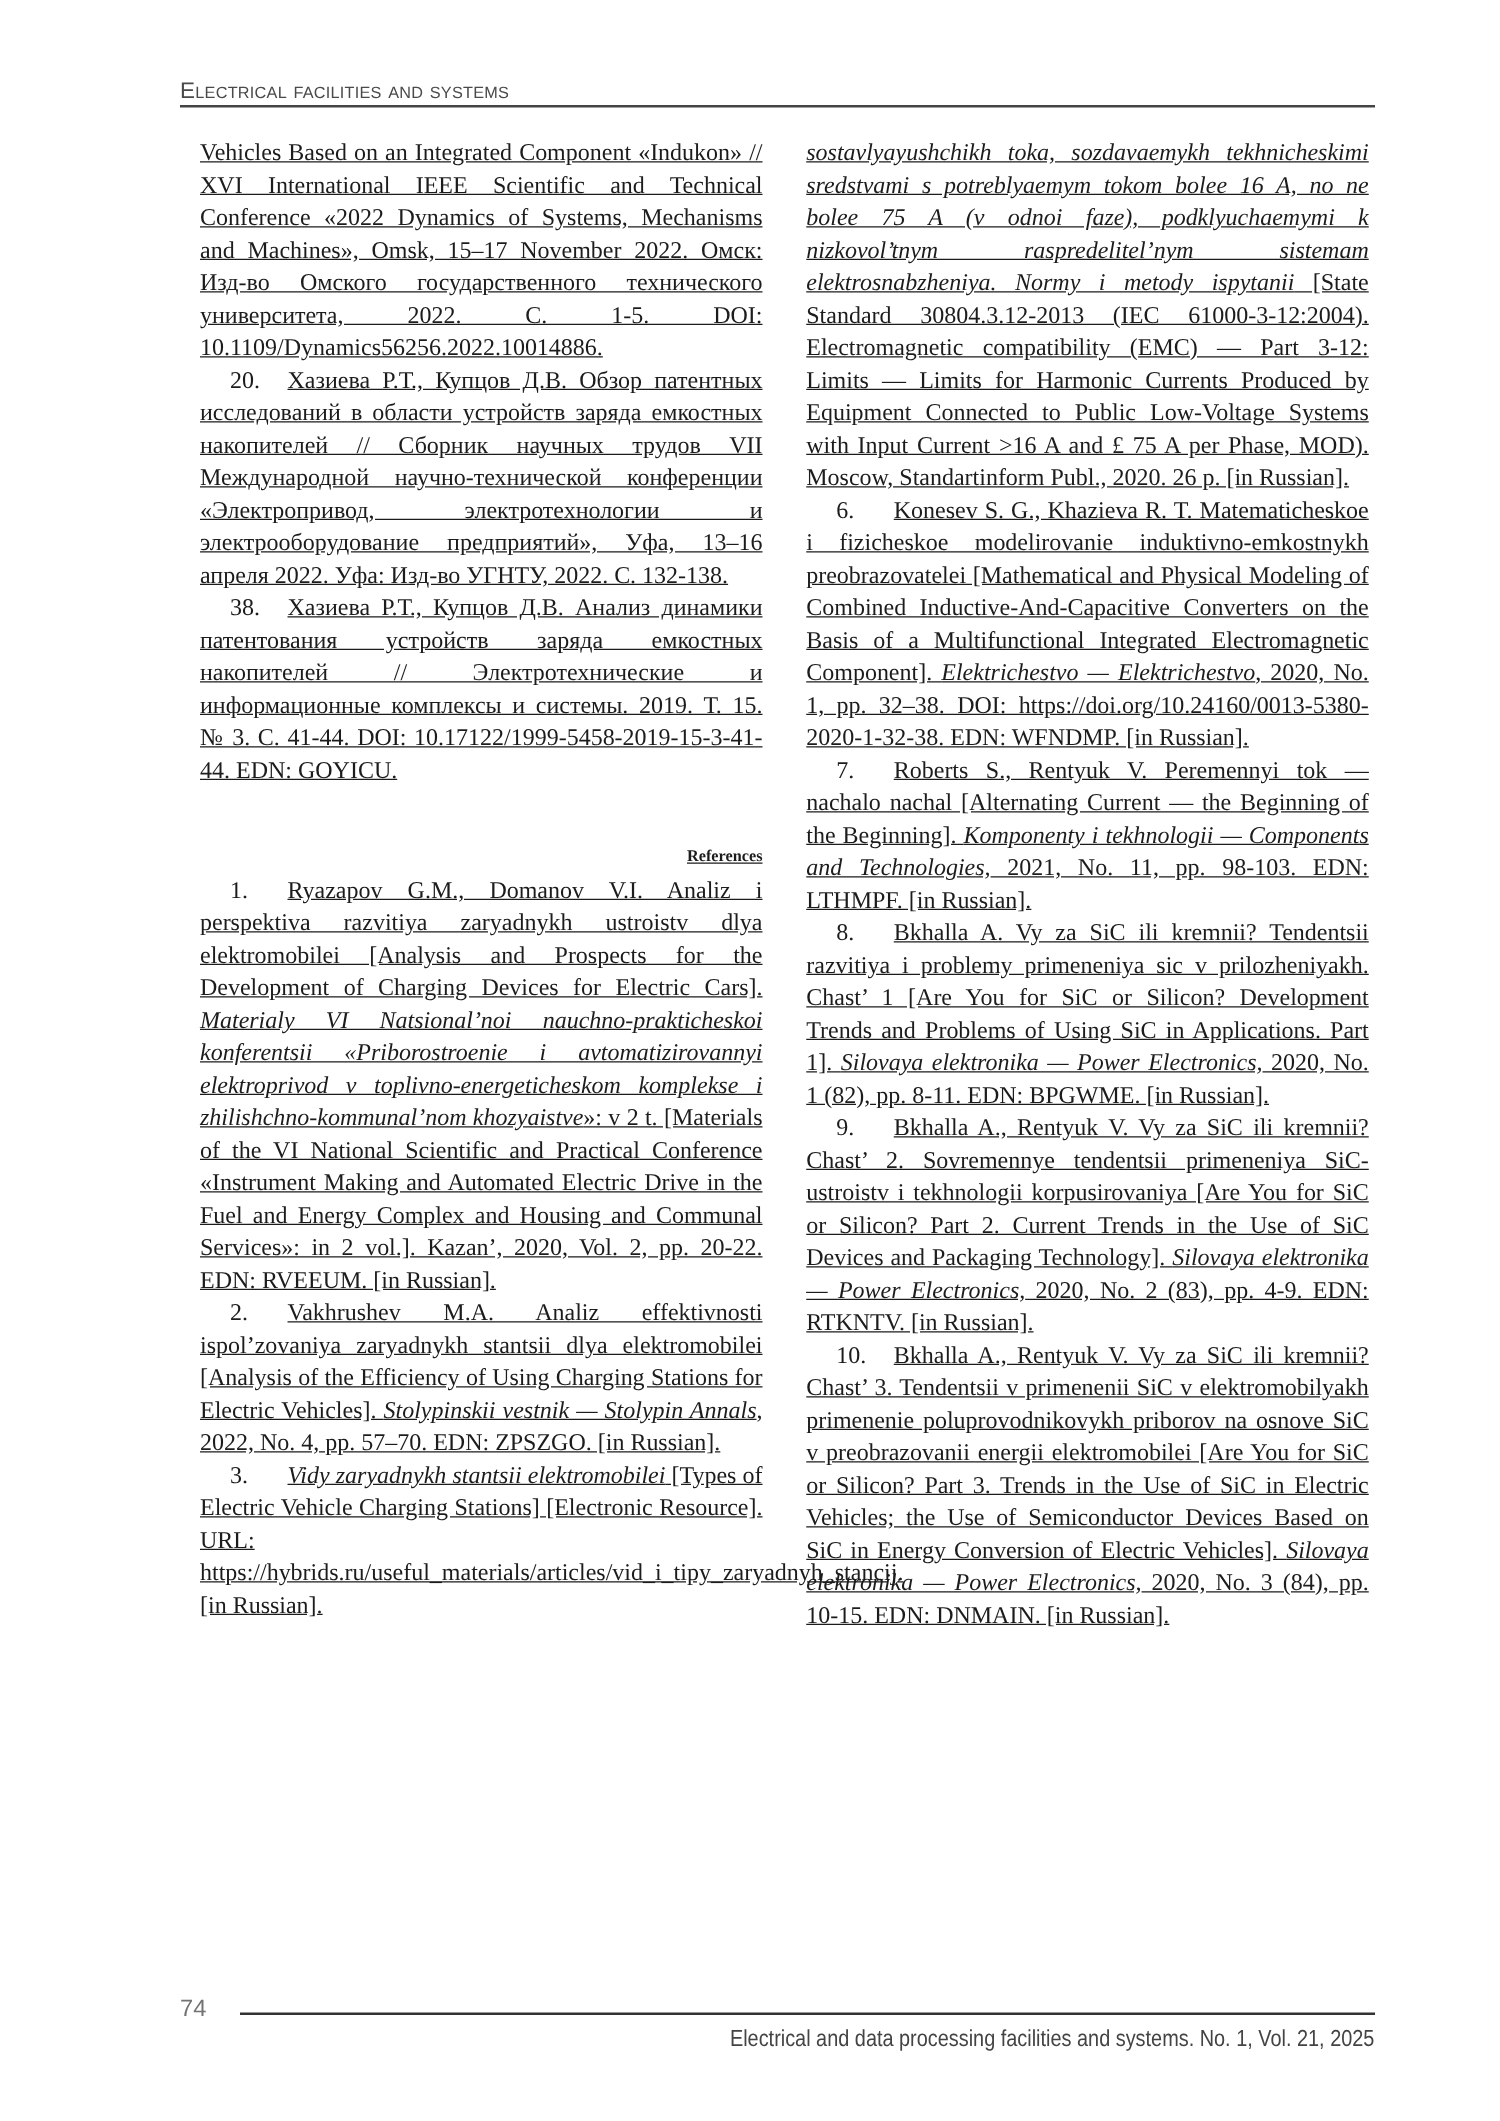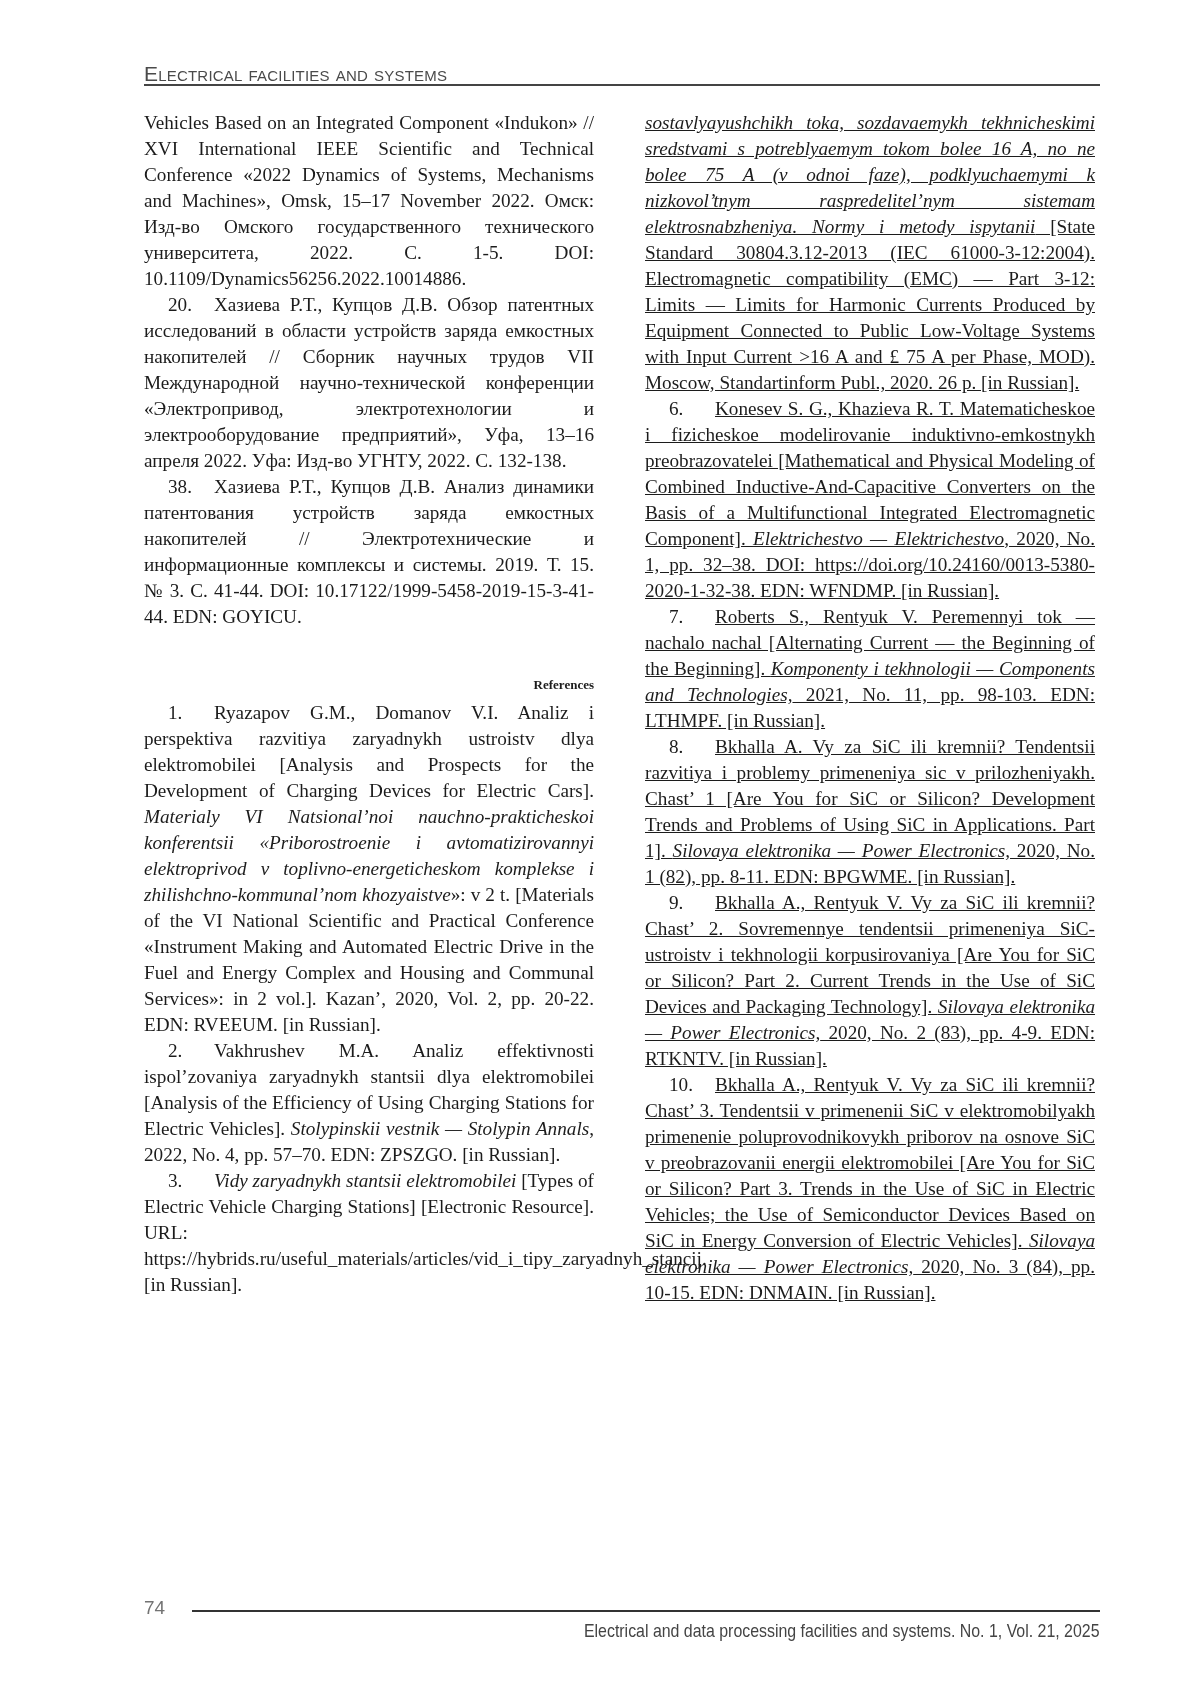--- a/index.html
+++ b/index.html
@@ -1,33 +1,33 @@
 <!DOCTYPE html>
 <html><head>
 <meta charset="utf-8">
 <style>
   html, body { margin: 0; padding: 0; background: #ffffff; }
   body { width: 1200px; height: 1697px; position: relative; overflow: hidden; color: #1a1a1a; }
 
   .running-head {
     position: absolute; left: 144px; top: 62px; width: 956px;
-    font-family: "Liberation Sans", sans-serif; font-size: 21px; color: #4a4a4a;
+    font-family: "Liberation Sans", sans-serif; font-size: 18px; color: #4a4a4a;
     letter-spacing: 0.2px; font-variant: small-caps; text-transform: lowercase;
   }
   .running-head::first-letter { text-transform: uppercase; }
   .head-rule {
     position: absolute; left: 144px; top: 84px; width: 956px; height: 2px; background: #444;
   }
 
   .col {
     position: absolute; top: 110px; width: 450px;
     font-family: "Liberation Serif", serif; font-size: 19.2px; line-height: 26px;
     text-align: justify; color: #1c1c1c; hyphens: manual;
   }
-  .col.left { left: 144px; }
+  .col.left { left: 160px; text-decoration: underline; }
   .col.right { left: 645px; text-decoration: underline; }
 
   .para { margin: 0; text-indent: 0; }
   .para.indent { text-indent: 24px; }
   .num { display: inline-block; min-width: 46px; text-indent: 0; }
   .it { font-style: italic; }
 
   .refs-heading {
     font-family: "Liberation Serif", serif; font-weight: bold; font-size: 13px;
     text-align: right; margin: 42px 0 2px 0;

